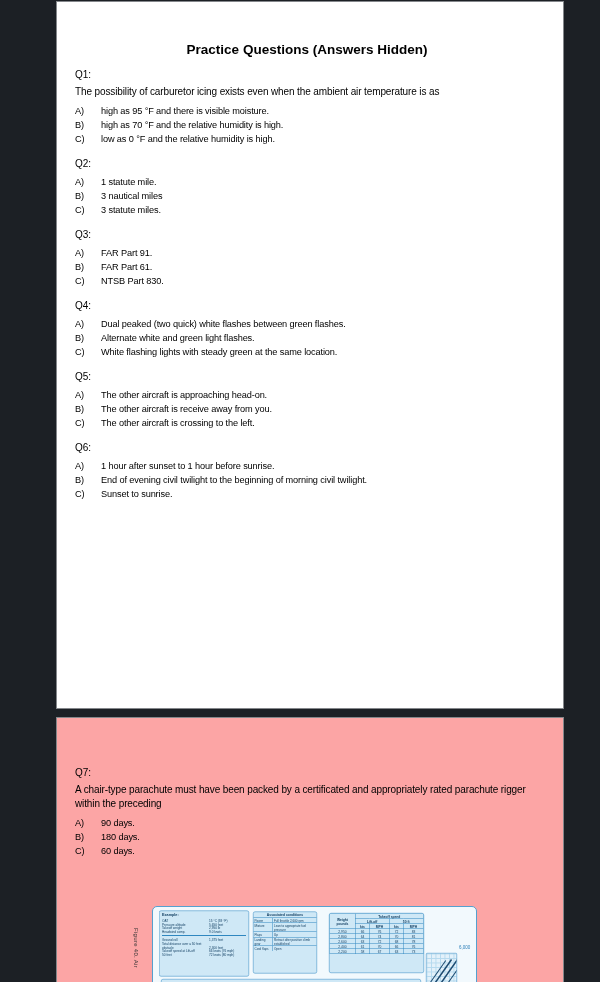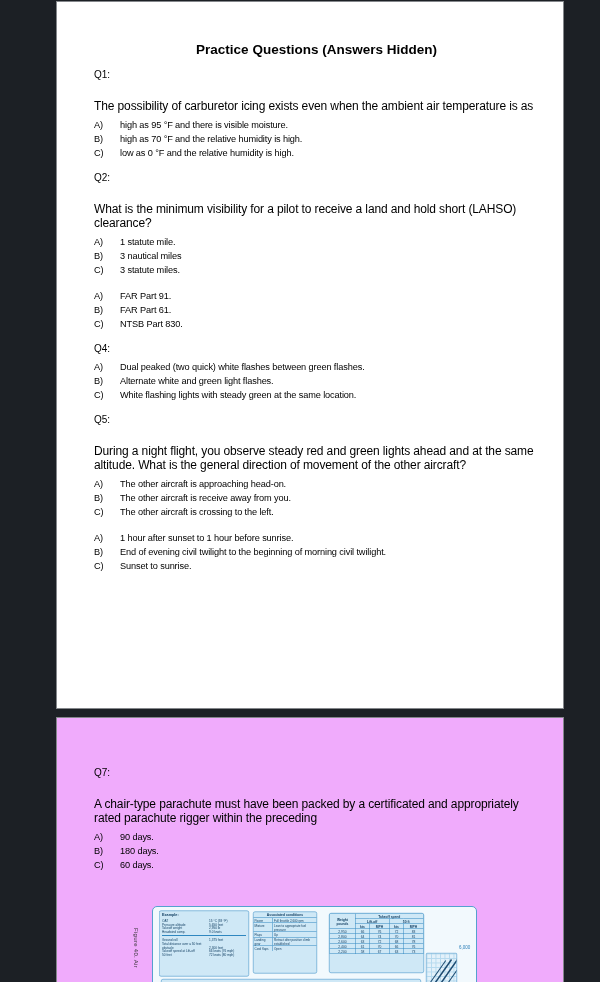--- a/index.html
+++ b/index.html
@@ -7,29 +7,29 @@
     width:600px;height:982px;position:relative;overflow:hidden;
     background:#1c2025;
     font-family:"Liberation Sans", sans-serif;
     -webkit-font-smoothing:antialiased;
   }
   .page{
     position:absolute;left:57px;width:506px;background:#ffffff;
     box-shadow:0 0 0 1px #84878b;
   }
   #page1{top:2px;height:706px;overflow:hidden;}
-  #page2{top:718px;height:264px;overflow:hidden;background:#f0abfc;}
-  .content{padding:0 24px 0 37px;color:#000;}
+  #page2{top:718px;height:264px;overflow:hidden;background:#fca5a5;}
+  .content{padding:0 24px 0 18px;color:#000;}
   .doc-title{
     margin-top:40px;margin-bottom:8px;
     font-size:13.5px;font-weight:bold;text-align:center;color:#000;
   }
   .qblock{margin-top:12px;}
   .q-label{font-size:10px;font-weight:normal;line-height:12px;}
-  .q-text{font-size:12px;line-height:14px;margin-top:18px;letter-spacing:-0.12px;}
+  .q-text{font-size:10px;line-height:14px;margin-top:4px;letter-spacing:-0.12px;}
   .q-options{margin-top:5px;}
   .opt{display:flex;font-size:9.2px;line-height:14px;letter-spacing:-0.12px;}
   .opt-letter{width:26px;flex:none;}
   .opt-text{flex:1;}
 
   
   .fig-caption{
     position:absolute;left:76px;top:210px;height:80px;overflow:hidden;
     writing-mode:vertical-rl;white-space:nowrap;
     font-size:6px;color:#333;letter-spacing:0.3px;
@@ -102,38 +102,38 @@
           </div>
         <div class="opt">
             <span class="opt-letter">C)</span>
             <span class="opt-text">low as 0 °F and the relative humidity is high.</span>
           </div>
       </div>
     </div>
 
     <div class="qblock">
       <div class="q-label">Q2:</div>
-      <div class="q-text">What is the minimum visibility for a pilot to receive a land and hold short (LAHSO) clearance?</div>
       <div class="q-options">
         <div class="opt">
             <span class="opt-letter">A)</span>
             <span class="opt-text">1 statute mile.</span>
           </div>
         <div class="opt">
             <span class="opt-letter">B)</span>
             <span class="opt-text">3 nautical miles</span>
           </div>
         <div class="opt">
             <span class="opt-letter">C)</span>
             <span class="opt-text">3 statute miles.</span>
           </div>
       </div>
     </div>
 
     <div class="qblock">
+      <div class="q-label">Q3:</div>
       <div class="q-options">
         <div class="opt">
             <span class="opt-letter">A)</span>
             <span class="opt-text">FAR Part 91.</span>
           </div>
         <div class="opt">
             <span class="opt-letter">B)</span>
             <span class="opt-text">FAR Part 61.</span>
           </div>
         <div class="opt">
@@ -156,38 +156,38 @@
           </div>
         <div class="opt">
             <span class="opt-letter">C)</span>
             <span class="opt-text">White flashing lights with steady green at the same location.</span>
           </div>
       </div>
     </div>
 
     <div class="qblock">
       <div class="q-label">Q5:</div>
-      <div class="q-text">During a night flight, you observe steady red and green lights ahead and at the same altitude. What is the general direction of movement of the other aircraft?</div>
       <div class="q-options">
         <div class="opt">
             <span class="opt-letter">A)</span>
             <span class="opt-text">The other aircraft is approaching head-on.</span>
           </div>
         <div class="opt">
             <span class="opt-letter">B)</span>
             <span class="opt-text">The other aircraft is receive away from you.</span>
           </div>
         <div class="opt">
             <span class="opt-letter">C)</span>
             <span class="opt-text">The other aircraft is crossing to the left.</span>
           </div>
       </div>
     </div>
 
     <div class="qblock">
+      <div class="q-label">Q6:</div>
       <div class="q-options">
         <div class="opt">
             <span class="opt-letter">A)</span>
             <span class="opt-text">1 hour after sunset to 1 hour before sunrise.</span>
           </div>
         <div class="opt">
             <span class="opt-letter">B)</span>
             <span class="opt-text">End of evening civil twilight to the beginning of morning civil twilight.</span>
           </div>
         <div class="opt">

